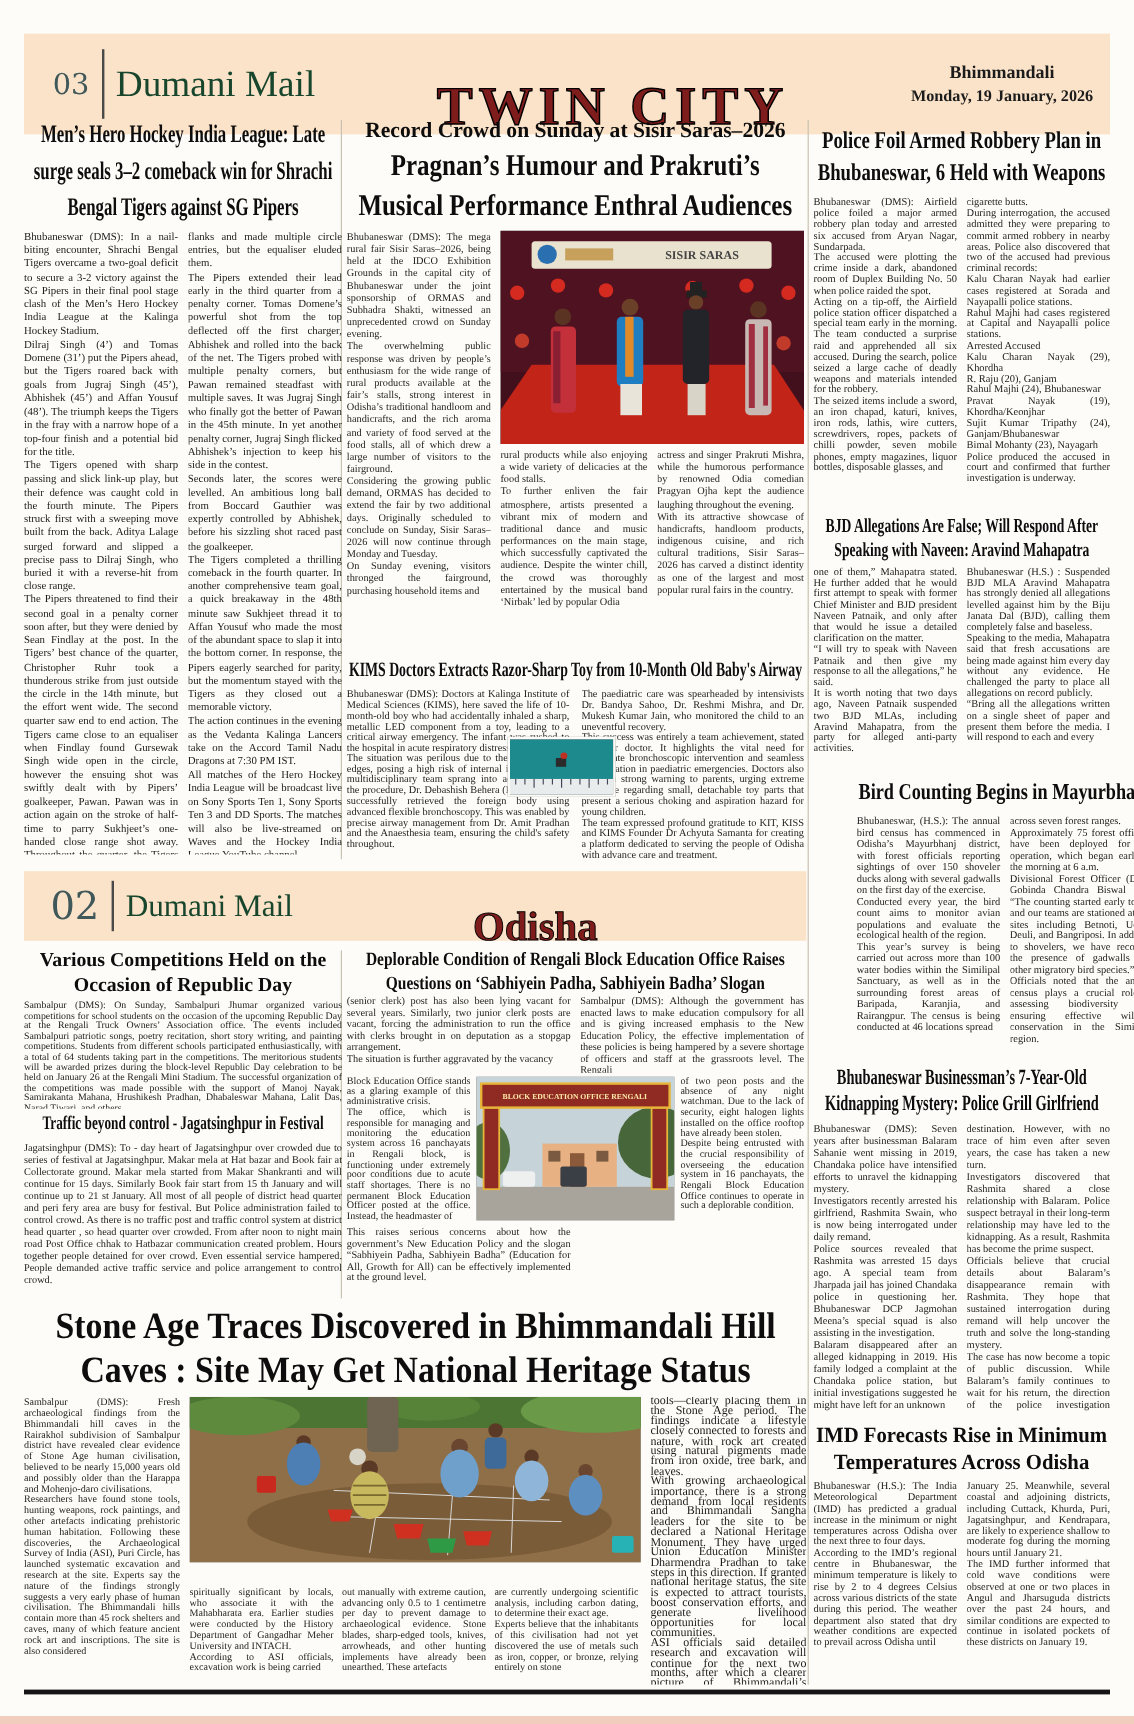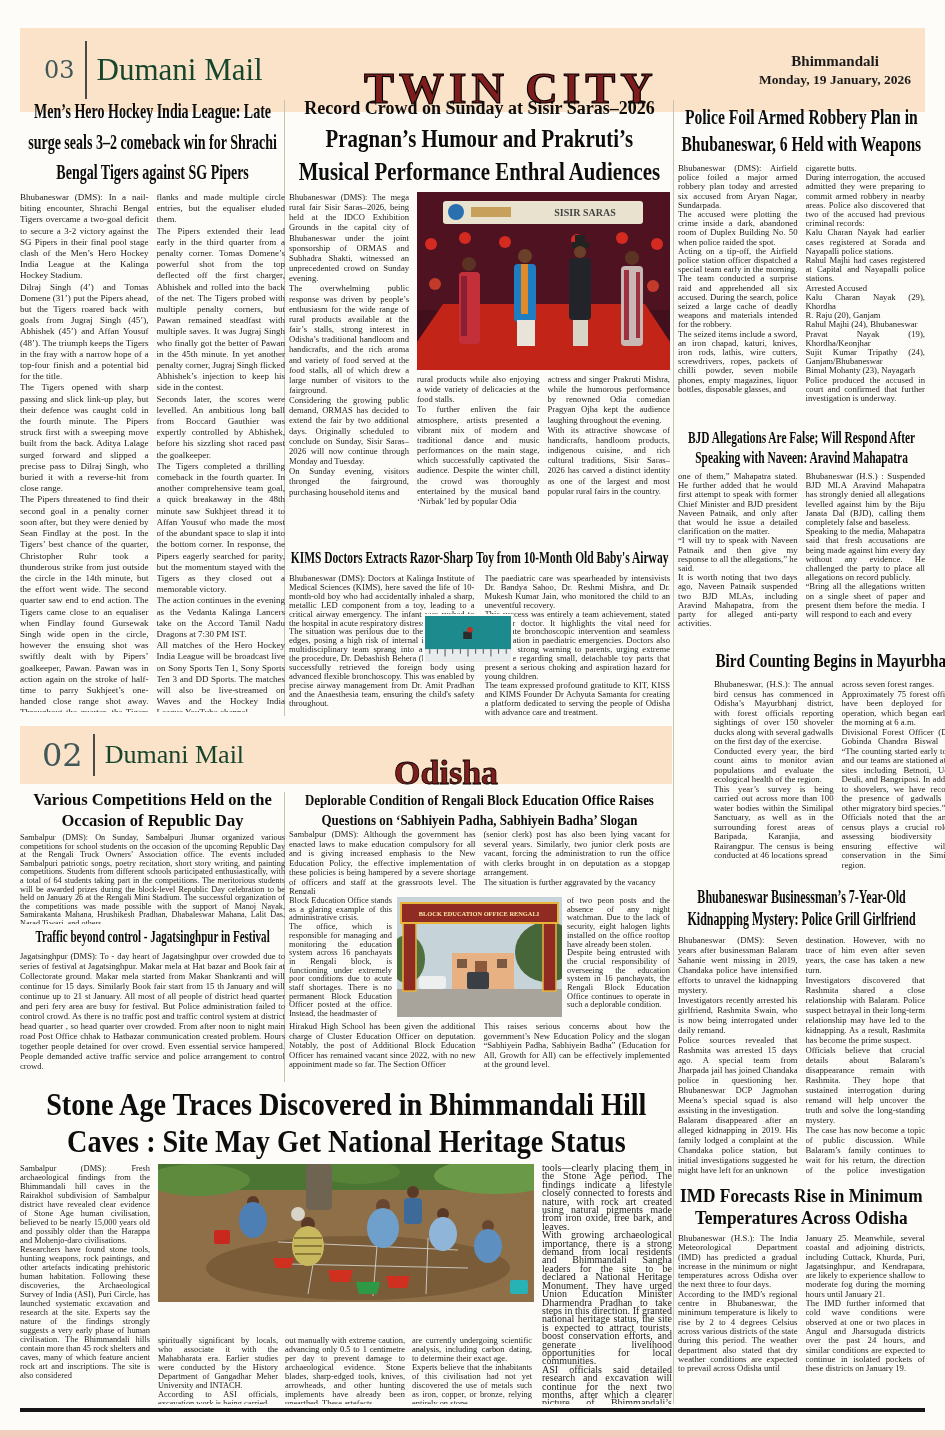--- a/index.html
+++ b/index.html
@@ -198,23 +198,23 @@
   </div>
 
   <div class="article" style="left:20px; top:926px; width:265px;">
     <div class="atitle" style="font-size:16px; line-height:22px; height:22px; width:145%; transform:scaleX(0.69); white-space:nowrap;">Traffic beyond control - Jagatsinghpur in Festival</div>
     <div class="tcol abody" style="margin-top:3px; height:128px; font-size:8.6px; line-height:10px;">Jagatsinghpur (DMS): To - day heart of Jagatsinghpur over crowded due to series of festival at Jagatsinghpur. Makar mela at Hat bazar and Book fair at Collectorate ground. Makar mela started from Makar Shankranti and will continue for 15 days. Similarly Book fair start from 15 th January and will continue up to 21 st January. All most of all people of district head quarter and peri fery area are busy for festival. But Police administration failed to control crowd. As there is no traffic post and traffic control system at district head quarter , so head quarter over crowded. From after noon to night main road Post Office chhak to Hatbazar  communication created problem. Hours together people detained for over crowd. Even essential service hampered. People demanded active traffic service and police  arrangement to control crowd.</div>
   </div>
 
   <div class="article" style="left:289px; top:790px; width:381px;">
     <div class="atitle" style="font-size:15.5px; line-height:19.5px; height:40px; width:120%; transform:scaleX(0.833);">Deplorable Condition of Rengali Block Education Office Raises Questions on ‘Sabhiyein Padha, Sabhiyein Badha’ Slogan</div>
     <div class="cols" style="height:64px; gap:8px; font-size:8.6px; line-height:9.5px;">
-      <div class="tcol" style="width:186.5px;">Sambalpur (DMS): Although the government has enacted laws to make education compulsory for all and is giving increased emphasis to the New Education Policy, the effective implementation of these policies is being hampered by a severe shortage of officers and staff at the grassroots level. The Rengali</div>
       <div class="tcol" style="width:186.5px;">(senior clerk) post has also been lying vacant for several years. Similarly, two junior clerk posts are vacant, forcing the administration to run the office with clerks brought in on deputation as a stopgap arrangement.
 The situation is further aggravated by the vacancy</div>
+      <div class="tcol" style="width:186.5px;">Sambalpur (DMS): Although the government has enacted laws to make education compulsory for all and is giving increased emphasis to the New Education Policy, the effective implementation of these policies is being hampered by a severe shortage of officers and staff at the grassroots level. The Rengali</div>
     </div>
     <div class="cols" style="height:122px; gap:5px; margin:3px 0; font-size:8.4px; line-height:8.7px;">
       <div class="tcol" style="width:103px;">Block Education Office stands as a glaring example of this administrative crisis.
 The office, which is responsible for managing and monitoring the education system across 16 panchayats in Rengali block, is functioning under extremely poor conditions due to acute staff shortages. There is no permanent Block Education Officer posted at the office. Instead, the headmaster of</div>
       <div class="photo" style="width:165px; height:120px;">
         <svg viewBox="0 0 165 120" preserveAspectRatio="none">
           <rect width="165" height="120" fill="#c6d3d8"></rect>
           <ellipse cx="150" cy="55" rx="32" ry="30" fill="#47663a"></ellipse>
           <ellipse cx="10" cy="62" rx="18" ry="24" fill="#50703f"></ellipse>
           <rect y="92" width="165" height="28" fill="#a9a49b"></rect>
@@ -227,21 +227,20 @@
           <rect x="4" y="6" width="157" height="20" fill="#8f2b22" stroke="#e7b53a" stroke-width="2"></rect>
           <text x="82" y="19" font-size="6.4" font-weight="bold" fill="#ffe9a8" text-anchor="middle">BLOCK EDUCATION OFFICE RENGALI</text>
           <rect x="22" y="79" width="27" height="13" rx="3" fill="#eef0f0"></rect>
           <rect x="70" y="75" width="22" height="17" rx="2" fill="#3a3f45"></rect>
         </svg>
       </div>
       <div class="tcol" style="width:103px;">of two peon posts and the absence of any night watchman. Due to the lack of security, eight halogen lights installed on the office rooftop have already been stolen.
 Despite being entrusted with the crucial responsibility of overseeing the education system in 16 panchayats, the Rengali Block Education Office continues to operate in such a deplorable condition.</div>
     </div>
     <div class="cols" style="height:58px; gap:8px; font-size:8.6px; line-height:9.5px;">
-      <div class="tcol" style="width:186.5px;">Hirakud High School has been given the additional charge of Cluster Education Officer on deputation. Notably, the post of Additional Block Education Officer has remained vacant since 2022, with no new appointment made so far. The Section Officer</div>
       <div class="tcol" style="width:186.5px;">This raises serious concerns about how the government’s New Education Policy and the slogan “Sabhiyein Padha, Sabhiyein Badha” (Education for All, Growth for All) can be effectively implemented at the ground level.</div>
     </div>
   </div>
 
   <div class="article" style="left:678px; top:886px; width:247px;">
     <div class="atitle" style="font-size:18px; line-height:22px; height:45px; width:150%; transform:scaleX(0.667);">Bhubaneswar Businessman’s 7-Year-Old Kidnapping Mystery: Police Grill Girlfriend</div>
     <div class="cols abody" style="margin-top:4px; height:242px; gap:8px; font-size:8.7px; line-height:10px;">
       <div class="tcol" style="width:119.5px;">Bhubaneswar (DMS): Seven years after businessman Balaram Sahanie went missing in 2019, Chandaka police have intensified efforts to unravel the kidnapping mystery.
 Investigators recently arrested his girlfriend, Rashmita Swain, who is now being interrogated under daily remand.
 Police sources revealed that Rashmita was arrested 15 days ago. A special team from Jharpada jail has joined Chandaka police in questioning her. Bhubaneswar DCP Jagmohan Meena’s special squad is also assisting in the investigation.
@@ -294,21 +293,21 @@
               <rect x="246" y="34" width="18" height="26" rx="4" fill="#3d6a99"></rect>
             <polygon points="170,106 195,106 192,118 173,118" fill="#cf3020"></polygon>
             <polygon points="228,112 252,112 249,124 231,124" fill="#cf3020"></polygon>
             <polygon points="115,94 136,94 133,104 118,104" fill="#cf3020"></polygon>
             <polygon points="198,118 222,118 219,130 201,130" fill="#2f9a46"></polygon>
             <rect x="56" y="66" width="16" height="14" rx="2" fill="#c8281e"></rect>
             <rect x="352" y="116" width="18" height="14" rx="2" fill="#27b3b6"></rect>
             <circle cx="140" cy="50" r="7" fill="#d8d4c8"></circle>
           </svg>
         </div>
-        <div class="cols" style="margin-top:8px; height:98px; gap:7px; font-size:8.4px; line-height:9px;align-items:flex-end;">
+        <div class="cols" style="margin-top:20px; height:98px; gap:7px; font-size:8.4px; line-height:9px;">
           <div class="tcol" style="width:120px;">spiritually significant by locals, who associate it with the Mahabharata era. Earlier studies were conducted by the History Department of Gangadhar Meher University and INTACH.
 According to ASI officials, excavation work is being carried</div>
           <div class="tcol" style="width:120px;">out manually with extreme caution, advancing only 0.5 to 1 centimetre per day to prevent damage to archaeological evidence. Stone blades, sharp-edged tools, knives, arrowheads, and other hunting implements have already been unearthed. These artefacts</div>
           <div class="tcol" style="width:120px;">are currently undergoing scientific analysis, including carbon dating, to determine their exact age.
 Experts believe that the inhabitants of this civilisation had not yet discovered the use of metals such as iron, copper, or bronze, relying entirely on stone</div>
         </div>
       </div>
       <div class="tcol" style="width:130px; font-size:10px; line-height:8.4px;">tools—clearly placing them in the Stone Age period. The findings indicate a lifestyle closely connected to forests and nature, with rock art created using natural pigments made from iron oxide, tree bark, and leaves.
 With growing archaeological importance, there is a strong demand from local residents and Bhimmandali Sangha leaders for the site to be declared a National Heritage Monument. They have urged Union Education Minister Dharmendra Pradhan to take steps in this direction. If granted national heritage status, the site is expected to attract tourists, boost conservation efforts, and generate livelihood opportunities for local communities.
 ASI officials said detailed research and excavation will continue for the next two months, after which a clearer picture of Bhimmandali’s historical significance will emerge.</div>

